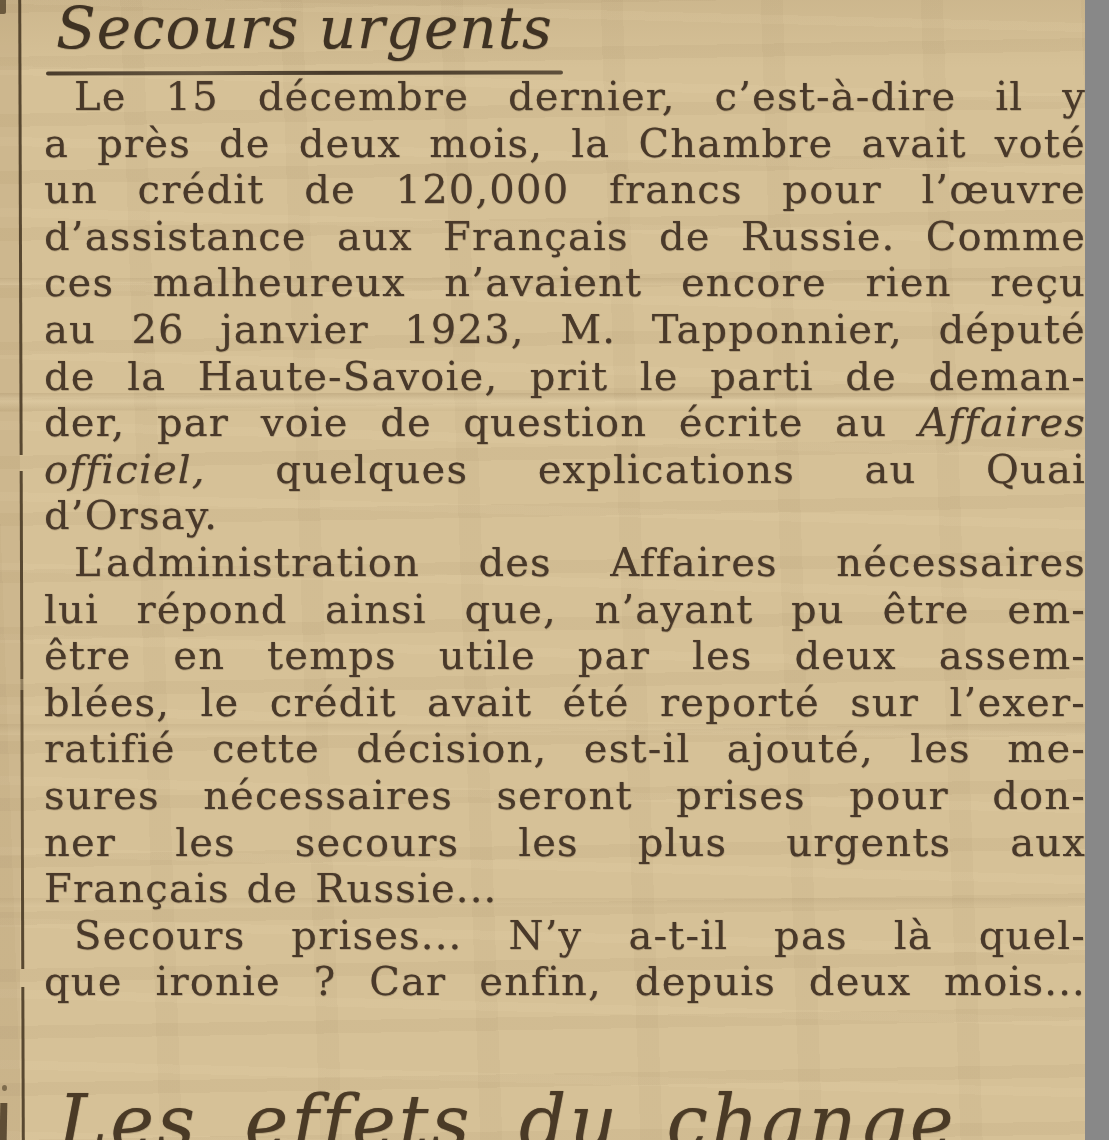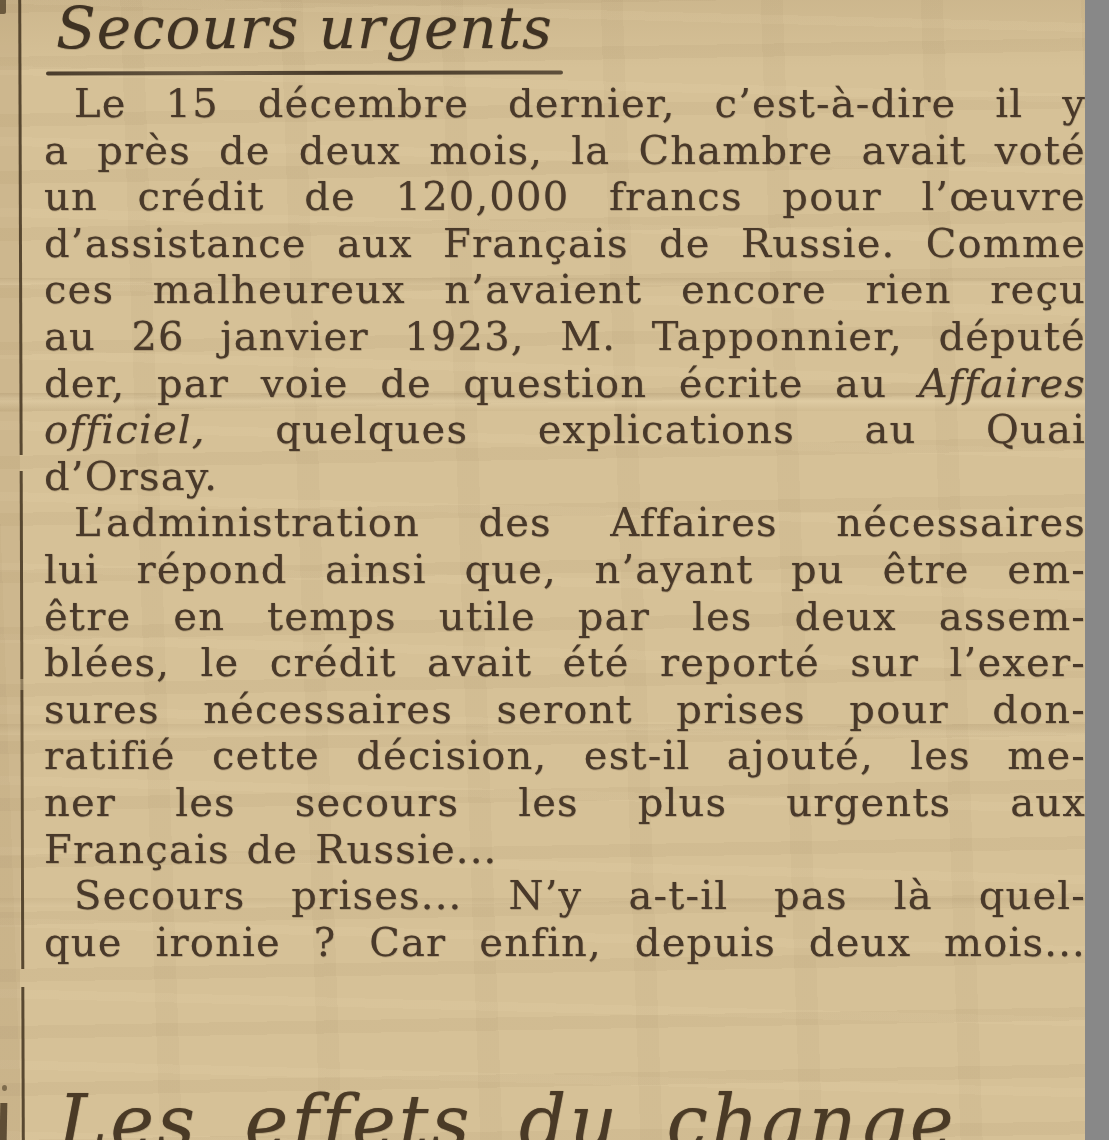--- a/index.html
+++ b/index.html
@@ -33,21 +33,21 @@
     background:linear-gradient(180deg, rgba(108,84,50,0.08), rgba(240,223,185,0.14)); }
   .crease.c4 { top:898px; height:9px;
     background:linear-gradient(180deg, rgba(108,84,50,0.07), rgba(240,223,185,0.10)); }
 
   .title { position:absolute; left:56px; top:-4px; font-size:58px; line-height:64px;
     font-style:italic; letter-spacing:1px; color:#3f3223; white-space:nowrap; }
   .title-underline { position:absolute; left:46px; top:71px; width:517px; height:4px;
     background:linear-gradient(90deg, rgba(63,50,35,.92), rgba(63,50,35,.75) 30%, rgba(63,50,35,.95) 55%, rgba(63,50,35,.8));
     transform:rotate(-0.12deg); border-radius:2px; }
 
-  .body-col { position:absolute; left:44px; top:80px; width:1042px;
+  .body-col { position:absolute; left:44px; top:73px; width:1042px;
     font-size:40px; line-height:46.6px; letter-spacing:1.2px; word-spacing:3px; }
   .line { text-align:justify; }
   .line.just { text-align-last:justify; }
   .line.rag  { text-align-last:left; }
   .line.ind  { text-indent:30px; }
   .it { font-style:italic; }
 
   .next-headline { position:absolute; left:58px; top:1085px; font-size:74px; line-height:74px;
     font-style:italic; letter-spacing:3px; word-spacing:20px; color:#4a3a26; white-space:nowrap; }
 
@@ -74,29 +74,30 @@
   <div class="title inked">Secours urgents</div>
   <div class="title-underline"></div>
 
   <div class="body-col inked">
       <div class="line just ind"><span>Le 15 décembre dernier, c’est-à-dire il y</span></div>
       <div class="line just"><span>a près de deux mois, la Chambre avait voté</span></div>
       <div class="line just"><span>un crédit de 120,000 francs pour l’œuvre</span></div>
       <div class="line just"><span>d’assistance aux Français de Russie. Comme</span></div>
       <div class="line just"><span>ces malheureux n’avaient encore rien reçu</span></div>
       <div class="line just"><span>au 26 janvier 1923, M. Tapponnier, député</span></div>
+      <div class="line just"><span>de la Haute-Savoie, prit le parti de deman-</span></div>
       <div class="line just"><span>der, par voie de question écrite au </span><span class="it">Affaires</span></div>
       <div class="line just"><span class="it">officiel,</span><span> quelques explications au Quai</span></div>
       <div class="line rag"><span>d’Orsay.</span></div>
       <div class="line just ind"><span>L’administration des Affaires nécessaires</span></div>
       <div class="line just"><span>lui répond ainsi que, n’ayant pu être em-</span></div>
       <div class="line just"><span>être en temps utile par les deux assem-</span></div>
       <div class="line just"><span>blées, le crédit avait été reporté sur l’exer-</span></div>
+      <div class="line just"><span>ratifié cette décision, est-il ajouté, les me-</span></div>
       <div class="line just"><span>sures nécessaires seront prises pour don-</span></div>
-      <div class="line just"><span>ratifié cette décision, est-il ajouté, les me-</span></div>
       <div class="line just"><span>ner les secours les plus urgents aux</span></div>
       <div class="line rag"><span>Français de Russie...</span></div>
       <div class="line just ind"><span>Secours prises... N’y a-t-il pas là quel-</span></div>
       <div class="line just"><span>que ironie ? Car enfin, depuis deux mois...</span></div>
     </div>
 
   <div class="next-headline inked">Les effets du change</div>
 
   <div class="edge-mark em-top"></div>
   <div class="edge-mark em-dot"></div>

